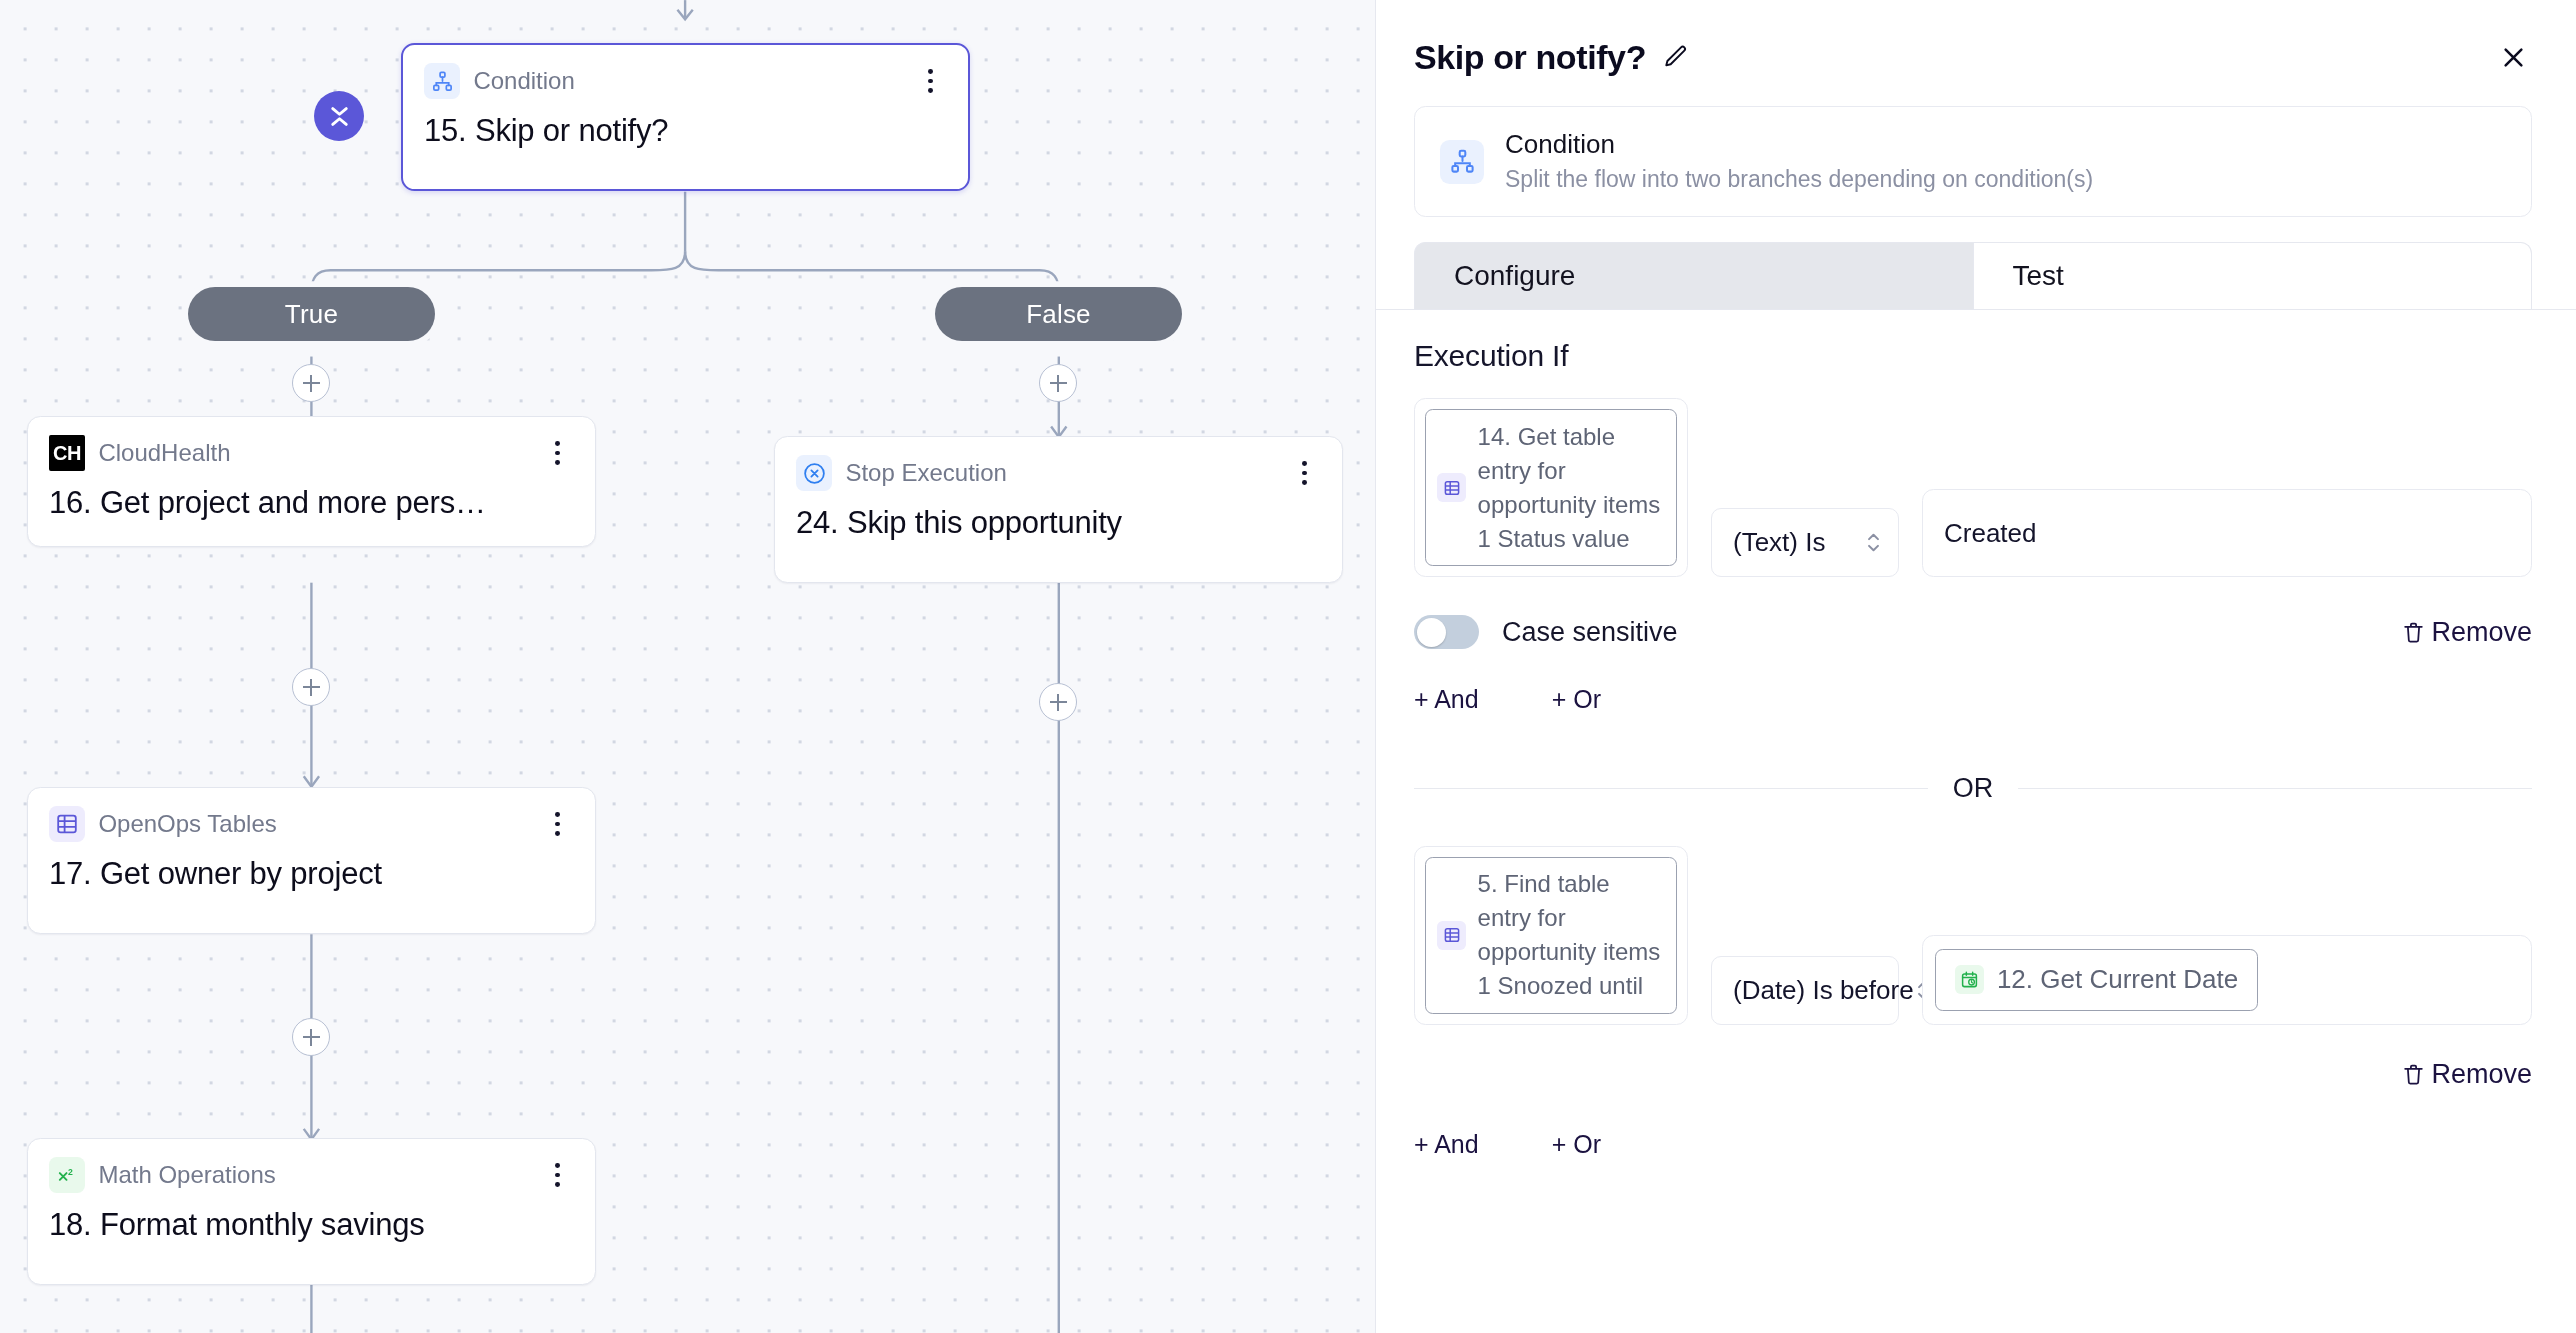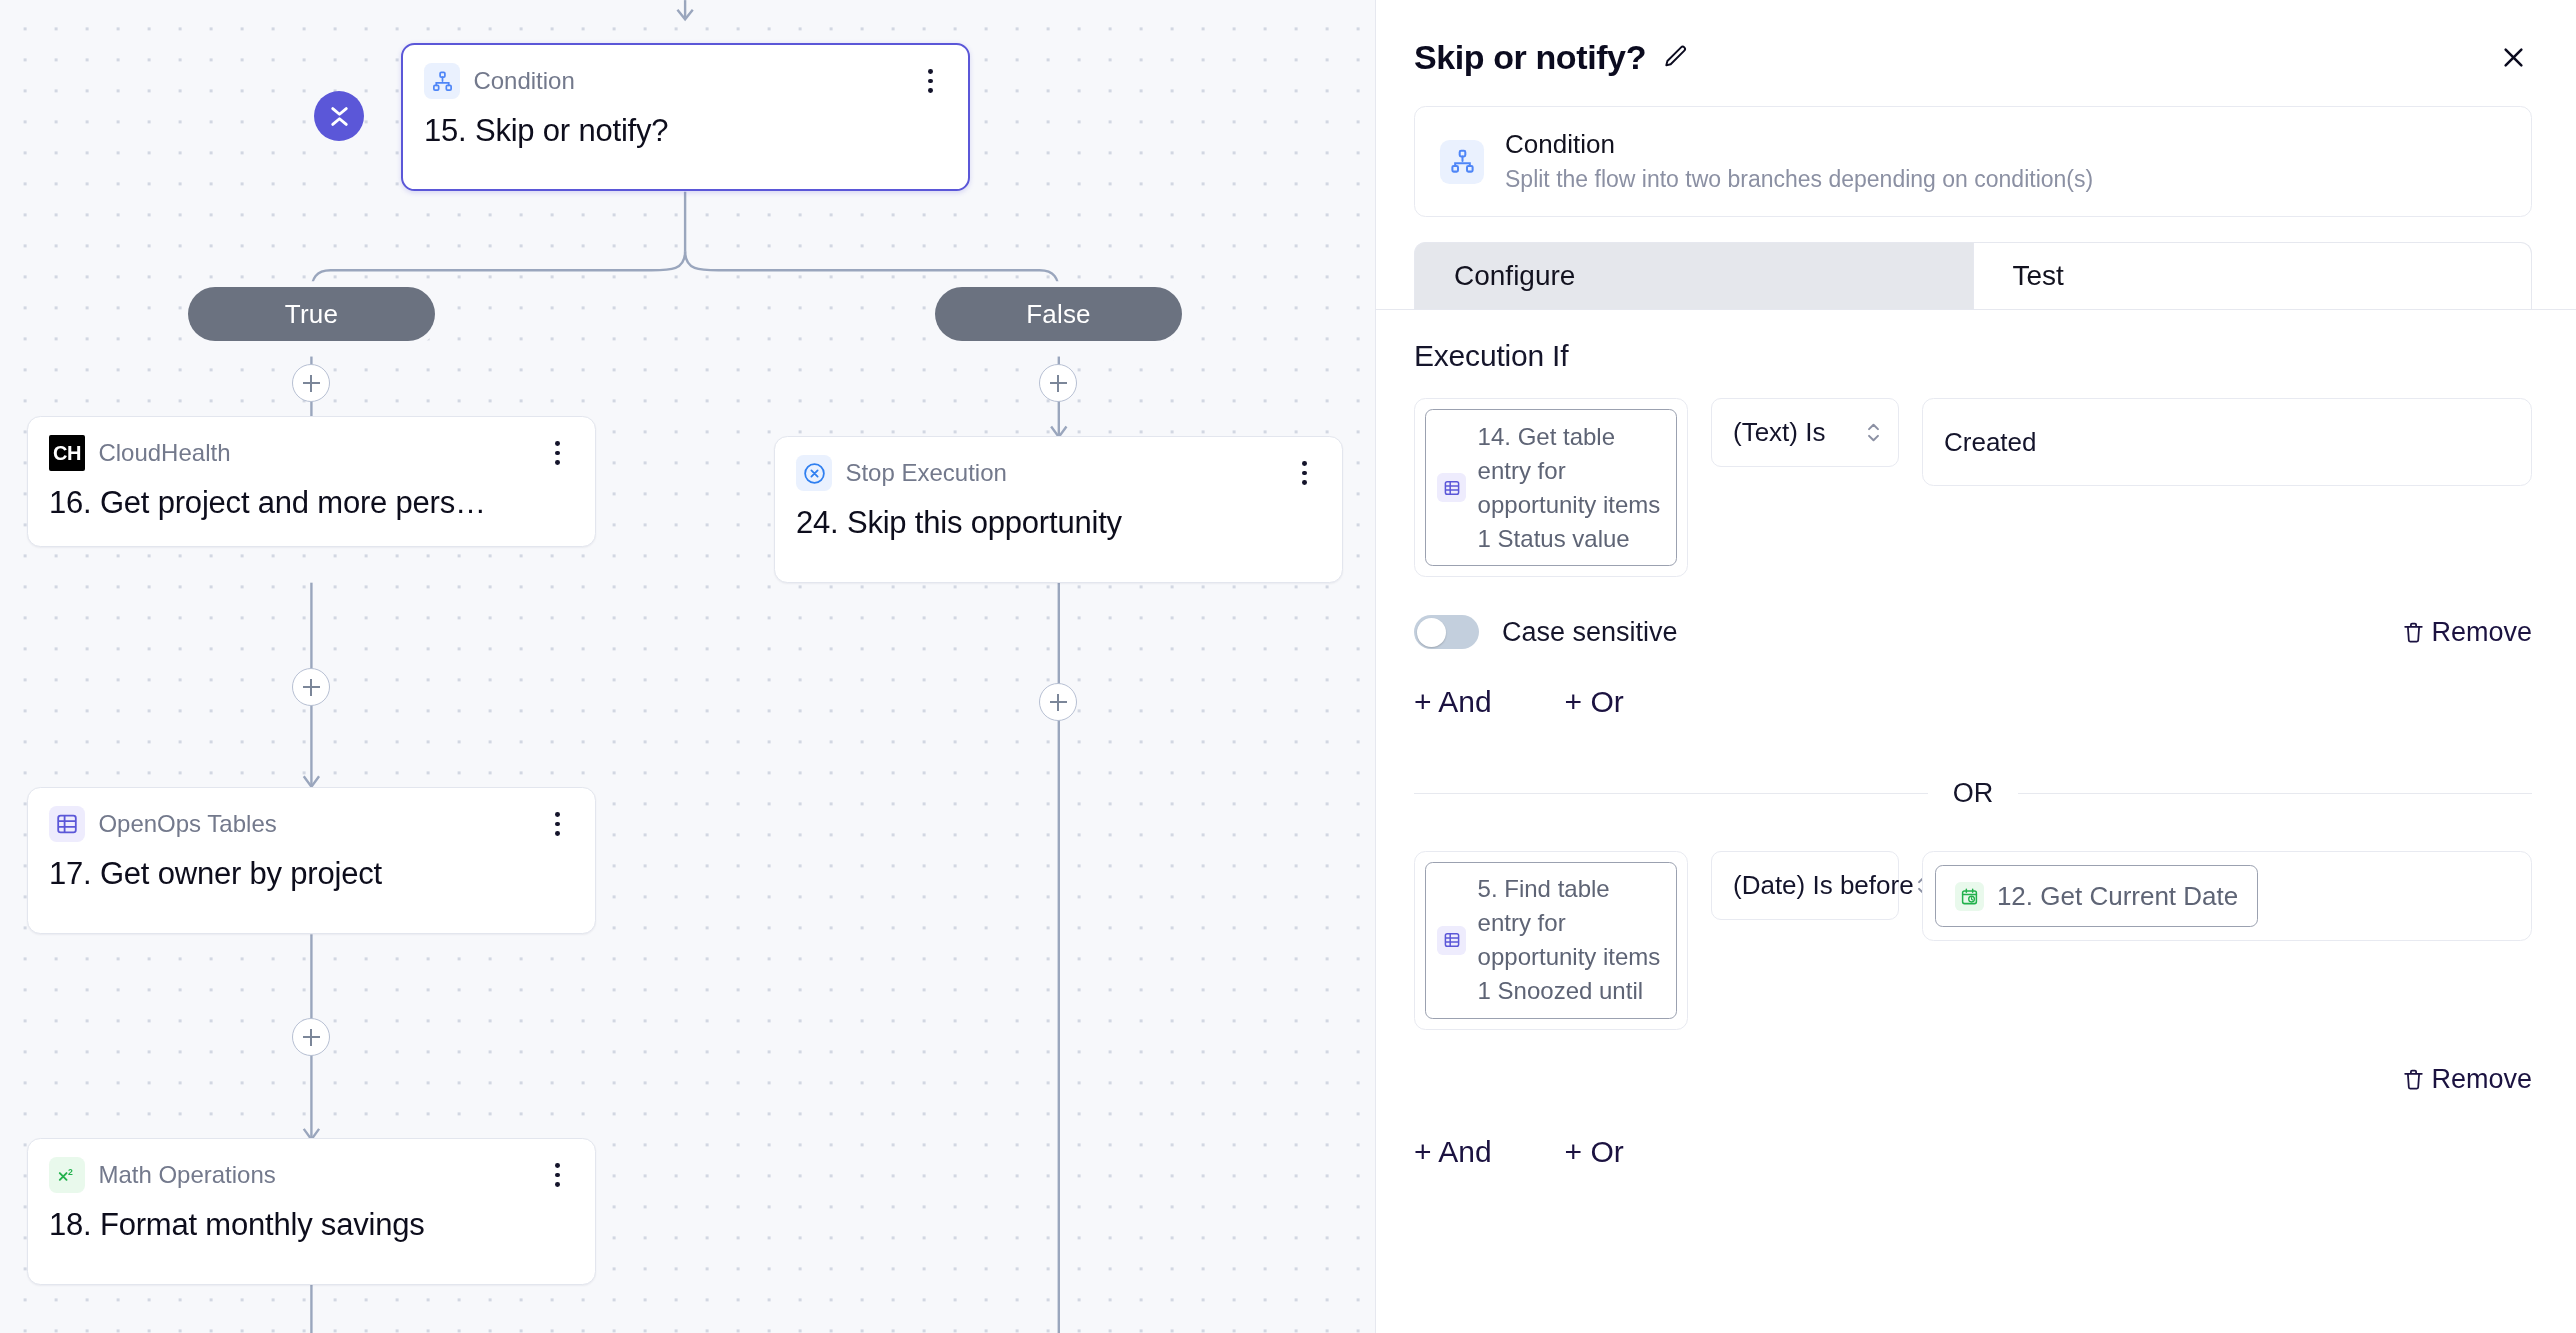--- a/index.html
+++ b/index.html
@@ -130,21 +130,21 @@
   .tab:last-child  { border-top-right-radius:11.5px; border-left:none;}
   .tab.active { background:#e5e7ec; }
 
   .panel-body {
     flex:1; overflow:hidden;
     border-top:1.4px solid #e6e8ef;
     padding: 0 44px 0 38px;
   }
   .section-label { font-size:30px; color:#15152b; margin-top:29px; letter-spacing:-0.2px;}
 
-  .cond-row { display:flex; gap:23px; margin-top: 25px; align-items:flex-start; }
+  .cond-row { display:flex; gap:23px; margin-top: 25px; align-items:flex-end; }
 
   .field-box {
     border:1.4px solid #e8eaf1; border-radius:11.5px;
     background:#fff; padding:9.6px;
   }
   .operand-box { width:274px; min-height:119px; display:flex; align-items:center; }
   .chip {
     border:1.4px solid #9ba1b0; border-radius:7.7px;
     padding:9.6px 11.5px; display:flex; align-items:center; gap:11.5px;
     width:100%; min-height:100px; background:#fff;
@@ -183,21 +183,21 @@
     box-shadow:0 1px 1.9px rgba(0,0,0,.2);}
   .toggle-label{ font-size:27px;color:#15152b; margin-left:23px;}
 
   .remove-btn {
     margin-left:auto; display:flex; align-items:center; gap:5.7px;
     font-size:27px; color:#1b1240; cursor:pointer;
   }
   .remove-row { display:flex; margin-top:34px; }
 
   .andor-row { display:flex; gap:73px; margin-top:36px; }
-  .andor-btn { font-size:30px; color:#1b1240; cursor:pointer; }
+  .andor-btn { font-size:25px; color:#1b1240; cursor:pointer; }
 
   .or-divider { display:flex; align-items:center; gap:25px; margin-top:59px; }
   .or-divider .line{ flex:1; height:1.9px; background:#e7e9ef; }
   .or-divider .lbl { font-size:27px; color:#15152b; }
 </style>
 </head>
 <body>
 
 <div id="app">
 

